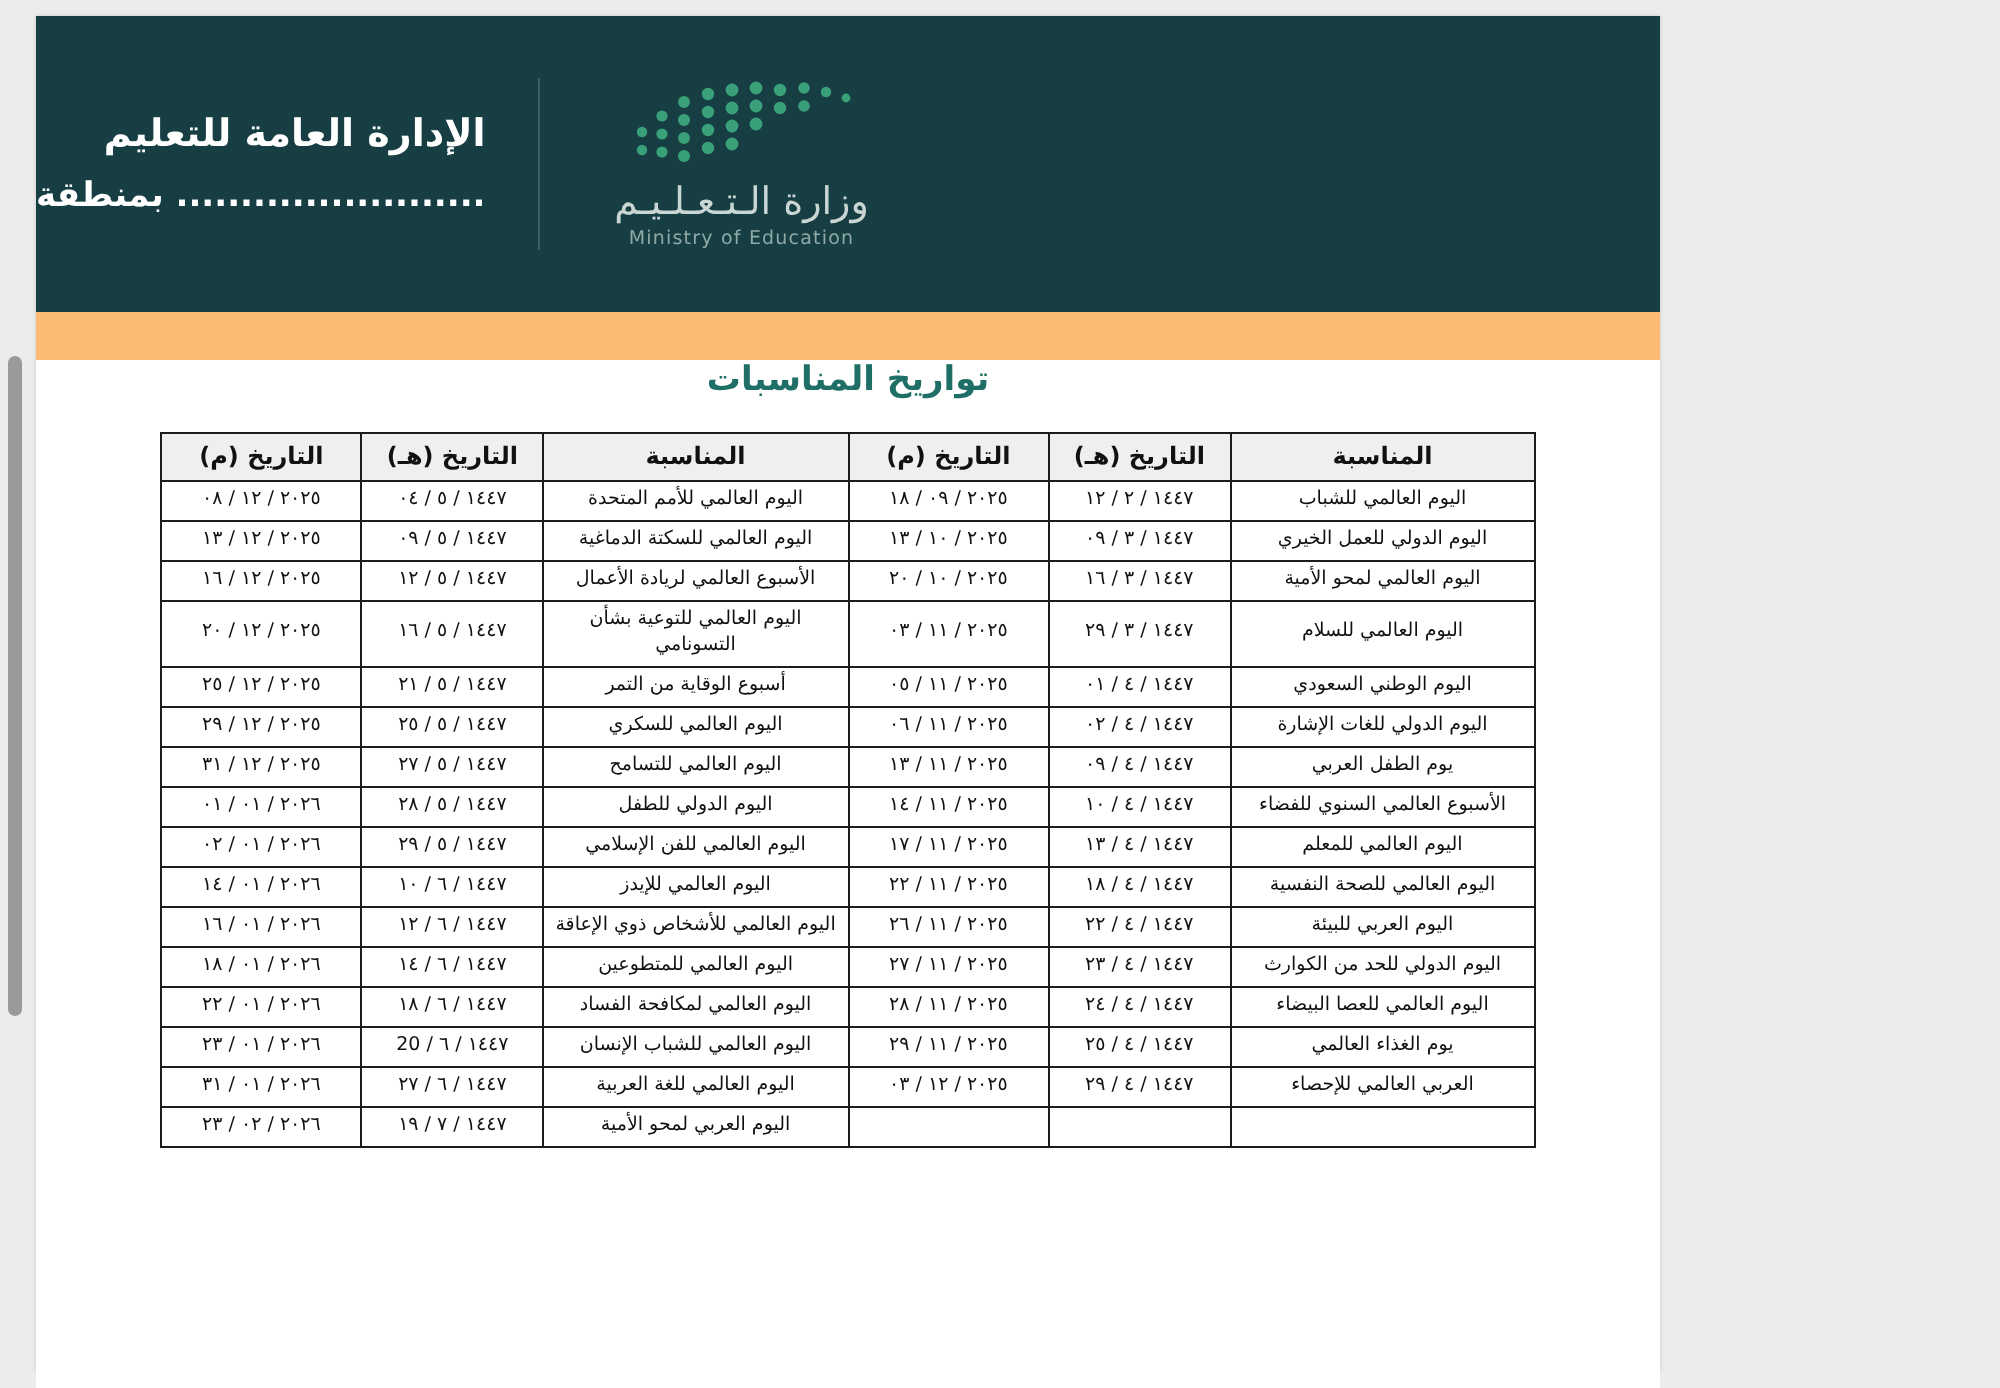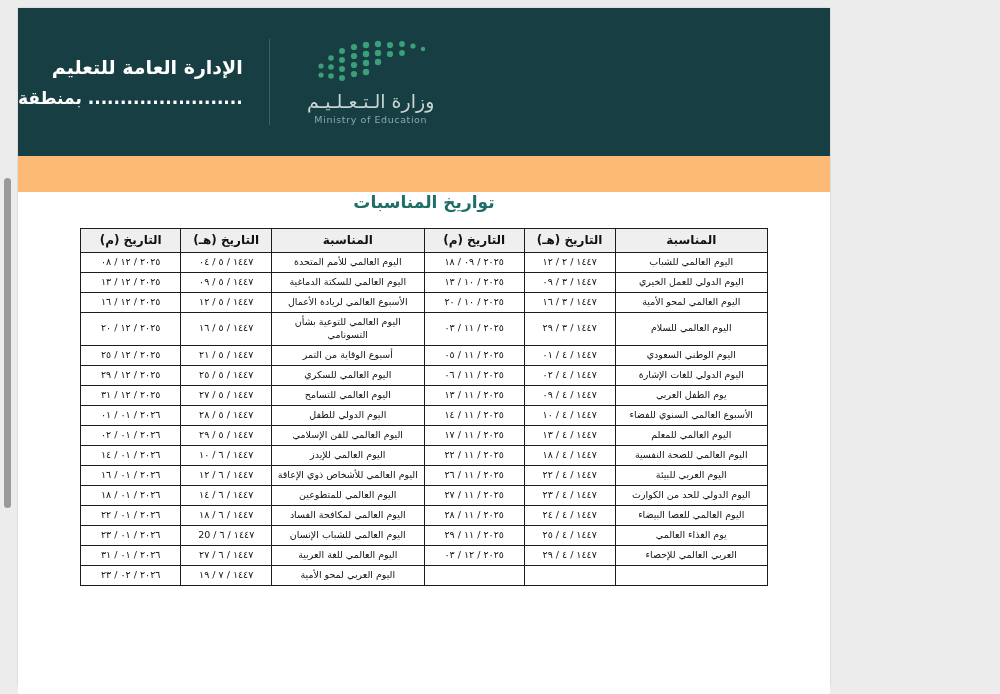--- a/index.html
+++ b/index.html
@@ -93,21 +93,21 @@
     padding: 0;
     background: #fff;
     height: calc(678px - 148px);
     box-sizing: border-box;
   }
   .title {
     text-align: center;
     color: #1f6f66;
     font-size: 17px;
     font-weight: bold;
-    margin: 36px 0 16px 0;
+    margin: 24px 0 16px 0;
     direction: rtl;
   }
   .table-wrap {
     padding: 0 62px;
     box-sizing: border-box;
   }
   table.occasions {
     width: 100%;
     border-collapse: collapse;
     direction: rtl;

